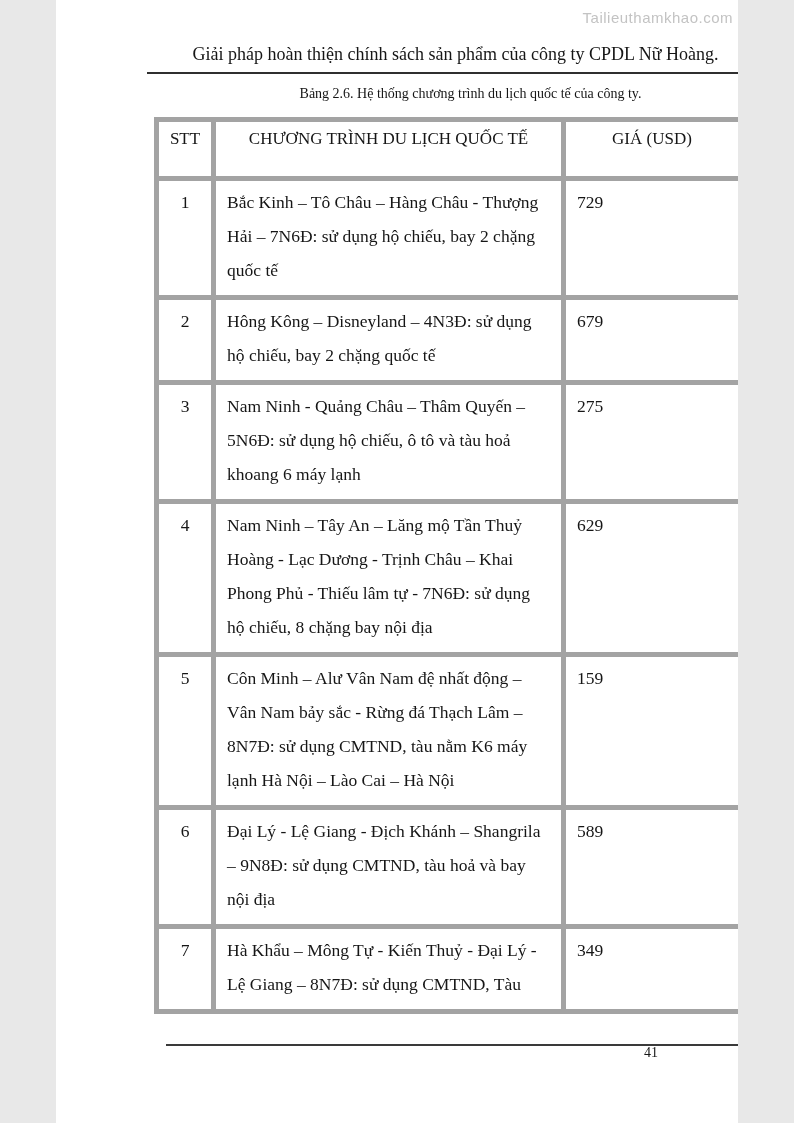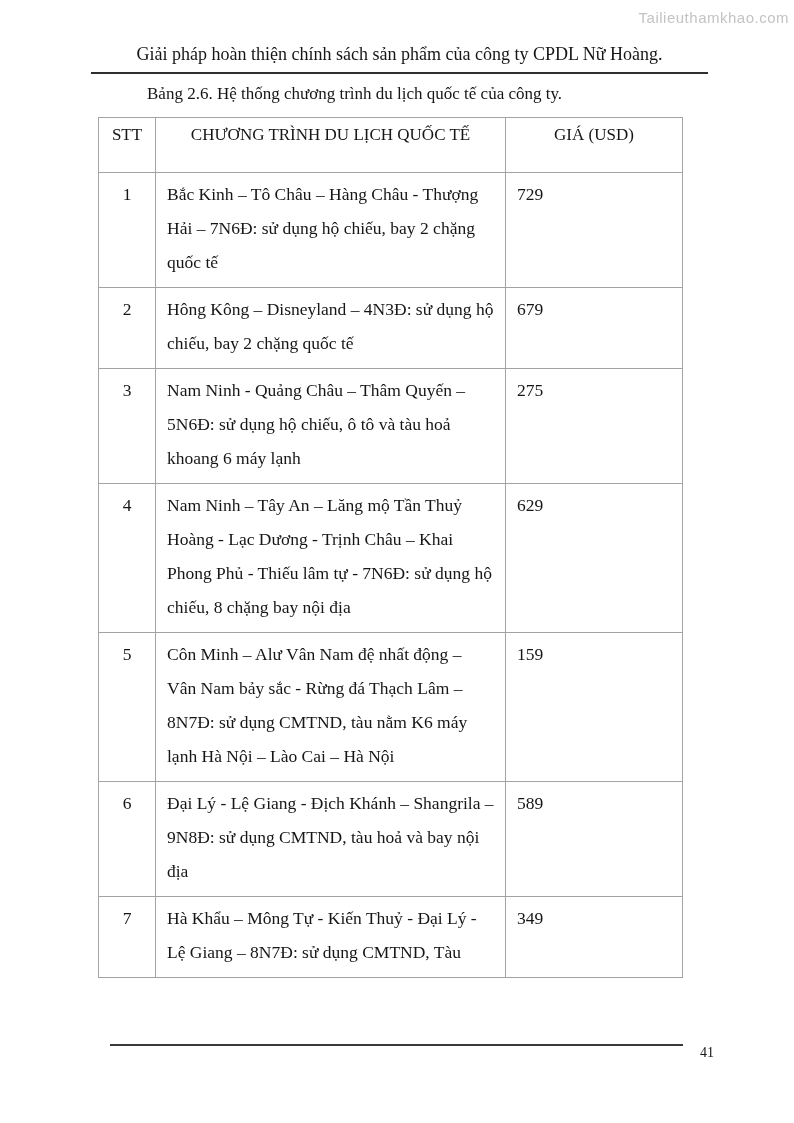--- a/index.html
+++ b/index.html
@@ -1,41 +1,41 @@
 <!DOCTYPE html>
 <html><head>
 <meta charset="utf-8">
 <style>
   html,body { margin:0; padding:0; background:#e8e8e8; }
   .page {
-    position:relative; width:794px; height:1123px; margin:0 auto;
+    position:relative; width:682px; height:1123px; margin:0 auto;
     background:#ffffff; overflow:hidden;
     font-family:"Liberation Serif","DejaVu Serif",serif; color:#161616;
   }
   .watermark {
     position:absolute; top:9px; right:5px;
     font-family:"Liberation Sans","DejaVu Sans",sans-serif;
     font-size:15px; color:#c3c3c3; letter-spacing:0.5px;
   }
   .content { position:absolute; left:98px; top:44px; width:584px; }
   .doc-title {
     margin-left:-7px; width:617px; text-align:center;
     font-size:18px; padding-bottom:7px; border-bottom:2px solid #2f2f2f;
     white-space:nowrap;
   }
   .para {
     margin-top:21px; font-size:17.5px; line-height:37px;
     text-align:justify; text-indent:49px;
   }
-  .caption { margin-top:1px; font-size:17px; line-height:37px; padding-left:49px; }
+  .caption { margin-top:1px; font-size:14px; line-height:37px; padding-left:49px;text-align:center; }
   table.tour-table {
     margin-top:5px; border-collapse:collapse; width:584px;
     table-layout:fixed; font-size:17.5px;
   }
-  .tour-table th, .tour-table td { border:1px solid #a3a3a3; vertical-align:top; font-weight:normal; }
+  .tour-table th, .tour-table td { border:5px solid #a3a3a3; vertical-align:top; font-weight:normal; }
   .tour-table th { font-size:17px; text-align:center; height:46px; padding-top:7px; }
   .tour-table td { line-height:34px; padding:4px 11px 8px; }
   .tour-table td.stt-cell { text-align:center; padding-left:2px; padding-right:2px; }
   .tour-table td.price-cell { text-align:left; padding-right:7px; }
   .footer-rule {
     position:absolute; left:110px; top:1044px; width:573px;
     border-top:2px solid #3a3a3a;
   }
   .footer-text {
     position:absolute; left:118px; top:1051px; font-size:17px; white-space:nowrap;

